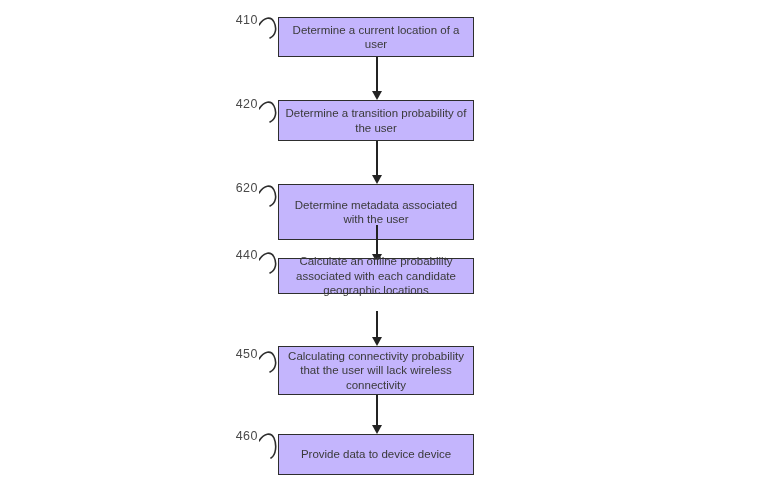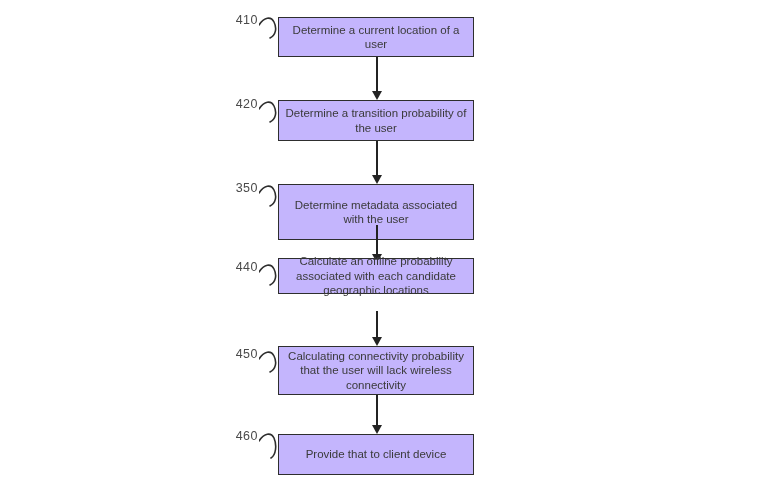--- a/index.html
+++ b/index.html
@@ -113,35 +113,35 @@
   <div class="box" style="top:100px;height:41px">
     <span class="box-text">Determine a transition probability of
 the user</span>
   </div>
   <div class="arrow" style="top:141px;height:43px">
     <div class="arrow-line"></div>
     <div class="arrow-head"></div>
   </div>
 
   <div class="ref" style="top:181px">
-    <span class="ref-num">350</span>
+    <span class="ref-num">620</span>
     <svg class="lead" width="20" height="26" viewBox="0 0 20 26">
       <path d="M0,9 C5,1 12,0 15,6 C18,12 17,19 11,22" fill="none" stroke="#2e2e2e" stroke-width="1.6" stroke-linecap="round"></path>
     </svg>
   </div>
   <div class="box" style="top:184px;height:56px">
     <span class="box-text">Determine metadata associated
 with the user</span>
   </div>
   <div class="arrow" style="top:225px;height:38px">
     <div class="arrow-line"></div>
     <div class="arrow-head"></div>
   </div>
 
-  <div class="ref" style="top:260px">
+  <div class="ref" style="top:248px">
     <span class="ref-num">440</span>
     <svg class="lead" width="20" height="26" viewBox="0 0 20 26">
       <path d="M0,9 C5,1 12,0 15,6 C18,12 17,19 11,22" fill="none" stroke="#2e2e2e" stroke-width="1.6" stroke-linecap="round"></path>
     </svg>
   </div>
   <div class="box" style="top:258px;height:36px">
     <span class="box-text">Calculate an offline probability
 associated with each candidate
 geographic locations</span>
   </div>
@@ -166,16 +166,16 @@
     <div class="arrow-head"></div>
   </div>
 
   <div class="ref" style="top:429px">
     <span class="ref-num">460</span>
     <svg class="lead" width="20" height="30" viewBox="0 0 20 30">
       <path d="M0,9 C5,1 12,0 15,6 C18,13 17,23 12,26" fill="none" stroke="#2e2e2e" stroke-width="1.6" stroke-linecap="round"></path>
     </svg>
   </div>
   <div class="box" style="top:434px;height:41px">
-    <span class="box-text">Provide that to client device</span>
+    <span class="box-text">Provide data to device device</span>
   </div>
 
 </div>
 
 </body></html>

